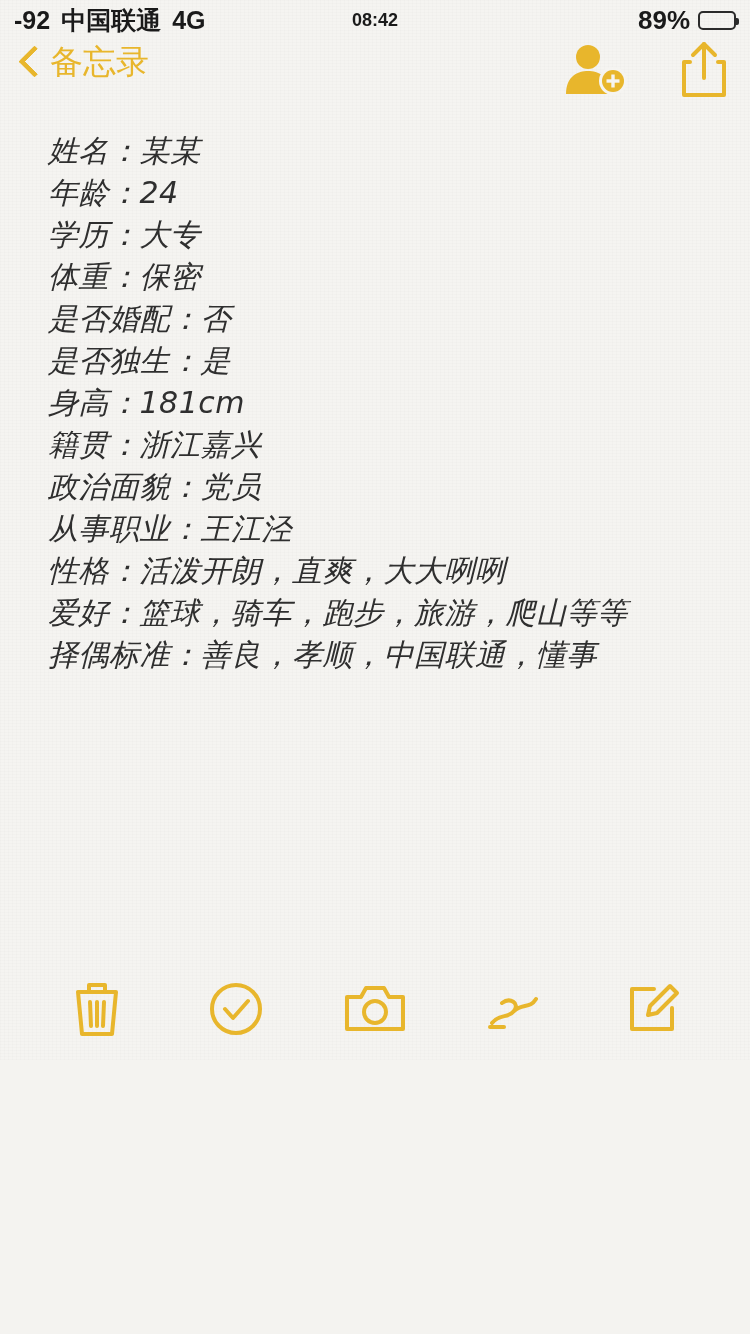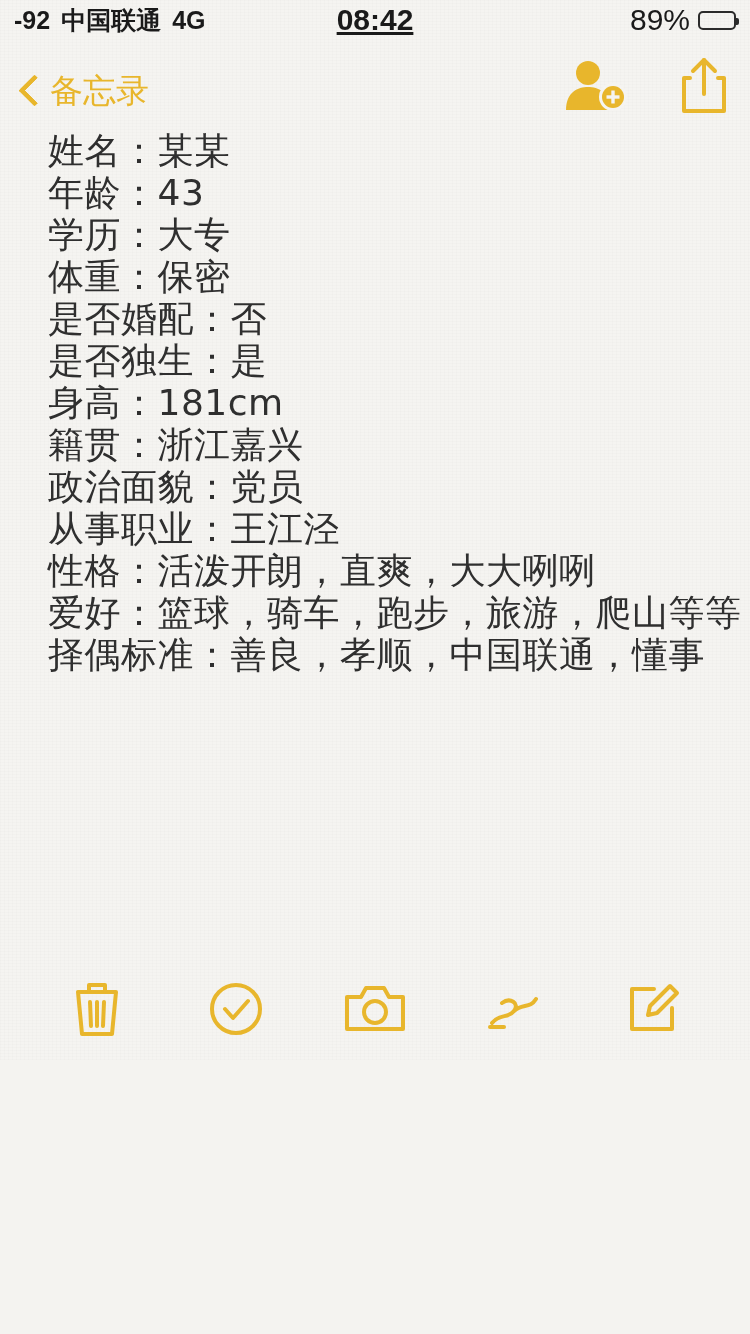--- a/index.html
+++ b/index.html
@@ -42,33 +42,32 @@
   .status-left {
     display: flex;
     align-items: center;
     gap: 11px;
     flex: 1 1 0;
     white-space: nowrap;
   }
   .status-center {
     flex: 0 0 auto;
     text-align: center;
-    font-size: 30px;
+    font-size: 18px;
     font-weight: bold;
-    text-decoration: underline;
   }
   .status-right {
     flex: 1 1 0;
     display: flex;
     align-items: center;
     justify-content: flex-end;
     gap: 8px;
     white-space: nowrap;
   }
-  .batt-pct { font-size: 30px; font-weight: normal; }
+  .batt-pct { font-size: 26px; font-weight: bold; }
   .batt-icon {
     width: 38px;
     height: 19px;
     border: 2px solid #2b2b2b;
     border-radius: 5px;
     position: relative;
     box-sizing: border-box;
     padding: 1px;
   }
   .batt-icon:after {
@@ -86,21 +85,21 @@
     width: 89%;
     background: #f5c518;
     border-radius: 2px;
   }
 
   
   .nav-bar {
     height: 74px;
     flex: 0 0 74px;
     display: flex;
-    align-items: flex-end;
+    align-items: flex-start;
     padding: 0 22px 0 18px;
     box-sizing: border-box;
   }
   .nav-back {
     display: flex;
     align-items: center;
     gap: 10px;
     color: #e8b62c;
     cursor: pointer;
   }
@@ -136,26 +135,27 @@
   }
 
   
   .note-body {
     flex: 1 1 auto;
     padding: 16px 0 0 48px;
     box-sizing: border-box;
     overflow: hidden;
   }
   .note-line {
-    font-size: 36px;
+    font-size: 30px;
     line-height: 42px;
     color: #2f2f2f;
     font-family: "DejaVu Sans", "Liberation Sans", sans-serif;
     letter-spacing: 0.5px;
     white-space: pre;
+    font-style: italic;
   }
 
   
   .toolbar {
     flex: 0 0 92px;
     height: 92px;
     display: flex;
     align-items: center;
     justify-content: space-around;
     padding: 0 28px 10px 28px;
@@ -217,21 +217,21 @@
           <path d="M10 22 L4 22 L4 55 L44 55 L44 22 L38 22" fill="none" stroke="#e8b62c" stroke-width="4" stroke-linecap="round" stroke-linejoin="round"></path>
           <path d="M24 4 L24 38" fill="none" stroke="#e8b62c" stroke-width="4" stroke-linecap="round"></path>
           <path d="M13 15 L24 4 L35 15" fill="none" stroke="#e8b62c" stroke-width="4" stroke-linecap="round" stroke-linejoin="round"></path>
         </svg>
       </span>
     </div>
   </div>
 
   <div class="note-body">
     <div class="note-line">姓名：某某</div>
-    <div class="note-line">年龄：43</div>
+    <div class="note-line">年龄：24</div>
     <div class="note-line">学历：大专</div>
     <div class="note-line">体重：保密</div>
     <div class="note-line">是否婚配：否</div>
     <div class="note-line">是否独生：是</div>
     <div class="note-line">身高：181cm</div>
     <div class="note-line">籍贯：浙江嘉兴</div>
     <div class="note-line">政治面貌：党员</div>
     <div class="note-line">从事职业：王江泾</div>
     <div class="note-line">性格：活泼开朗，直爽，大大咧咧</div>
     <div class="note-line">爱好：篮球，骑车，跑步，旅游，爬山等等</div>

